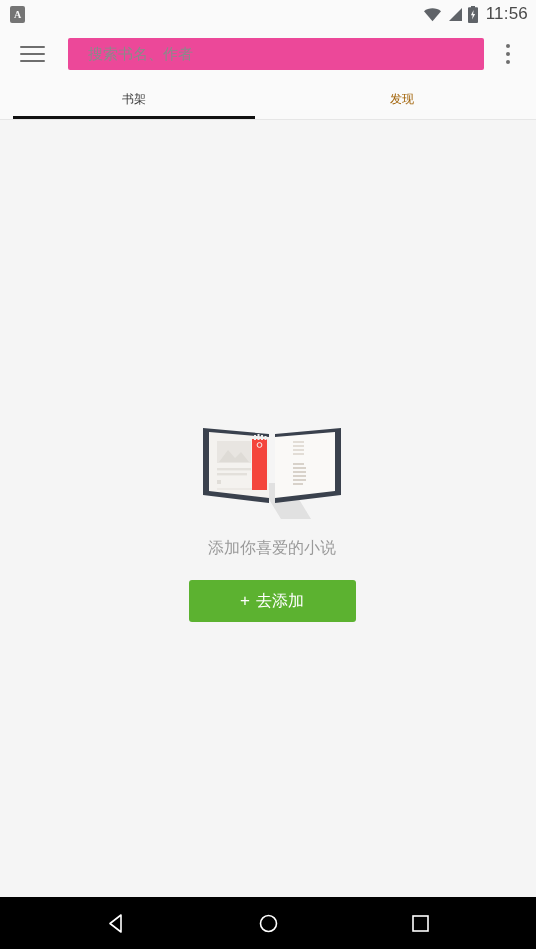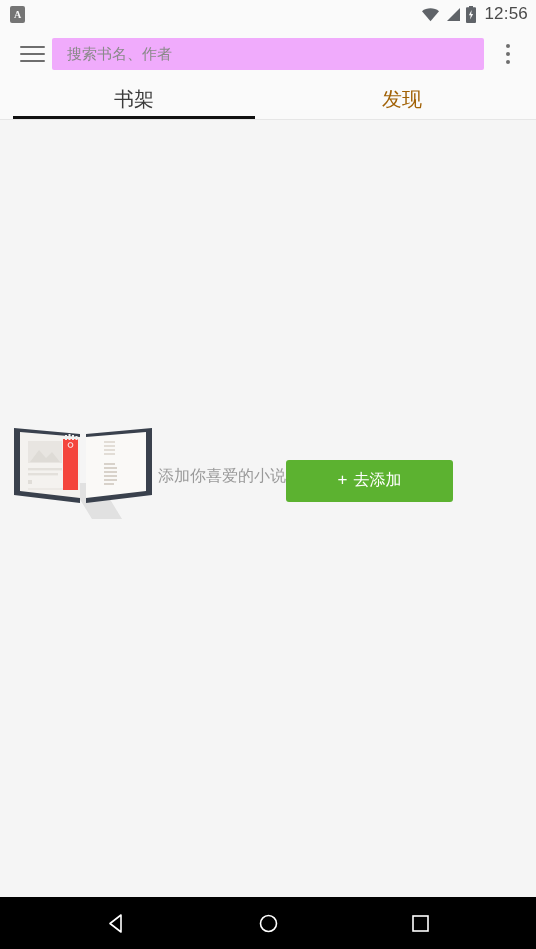--- a/index.html
+++ b/index.html
@@ -93,27 +93,27 @@
   .hamburger span {
     display: block;
     width: 25px;
     height: 2px;
     background: #6e6e6e;
     border-radius: 1px;
   }
   .search-field {
     flex: 1 1 auto;
     height: 32px;
-    margin-left: 2px;
+    margin-left: 18px;
     margin-right: 6px;
-    background: #f0abfc;
+    background: #ec4899;
     border-radius: 2px;
     display: flex;
     align-items: center;
-    padding: 0 13px;
+    padding: 0 18px;
     box-sizing: border-box;
   }
   .search-input {
     width: 100%;
     border: 0;
     outline: none;
     background: transparent;
     font-size: 15px;
     color: #3c3c3c;
     font-family: "Liberation Sans", "DejaVu Sans", sans-serif;
@@ -147,21 +147,21 @@
     height: 40px;
     flex: 0 0 40px;
     background: #fafafa;
     display: flex;
     align-items: center;
     border-bottom: 1px solid #e6e6e6;
   }
   .tab {
     flex: 1 1 0;
     text-align: center;
-    font-size: 20px;
+    font-size: 12px;
     color: #3b3b3b;
     cursor: pointer;
     line-height: 40px;
     height: 40px;
     font-family: "Liberation Sans", "DejaVu Sans", sans-serif;
   }
   .tab.inactive { color: #a16207; }
   .tab-indicator {
     position: absolute;
     left: 13px;
@@ -179,21 +179,21 @@
     display: flex;
     flex-direction: column;
     align-items: center;
   }
   .empty-state {
     position: absolute;
     top: 295px;
     left: 8px;
     right: 0;
     display: flex;
-    flex-direction: row;
+    flex-direction: column;
     align-items: center;
   }
   .book-art {
     width: 150px;
     height: 110px;
     display: block;
   }
   .empty-text {
     margin-top: 13px;
     font-size: 16px;
@@ -263,21 +263,21 @@
         <svg class="icon-signal" width="16" height="15" viewBox="0 0 16 15">
             <path d="M15 1 L15 14 L2 14 Z" fill="#5f6368"></path>
           </svg>
       </span>
       <span>
         <svg class="icon-battery" width="10" height="17" viewBox="0 0 10 17">
           <path d="M3 0 h4 v1.3 h2 a1 1 0 0 1 1 1 V16 a1 1 0 0 1 -1 1 H1 a1 1 0 0 1 -1 -1 V2.3 a1 1 0 0 1 1 -1 h2 Z" fill="#5f6368"></path>
           <path d="M5.6 4 L2.9 9.3 H4.7 L4.1 13.6 L7.1 8 H5.2 Z" fill="#fafafa"></path>
         </svg>
       </span>
-      <span class="status-time">12:56</span>
+      <span class="status-time">11:56</span>
     </div>
   </div>
 
   <div class="toolbar">
     <div class="hamburger">
       <span></span>
       <span></span>
       <span></span>
     </div>
     <div class="search-field">

